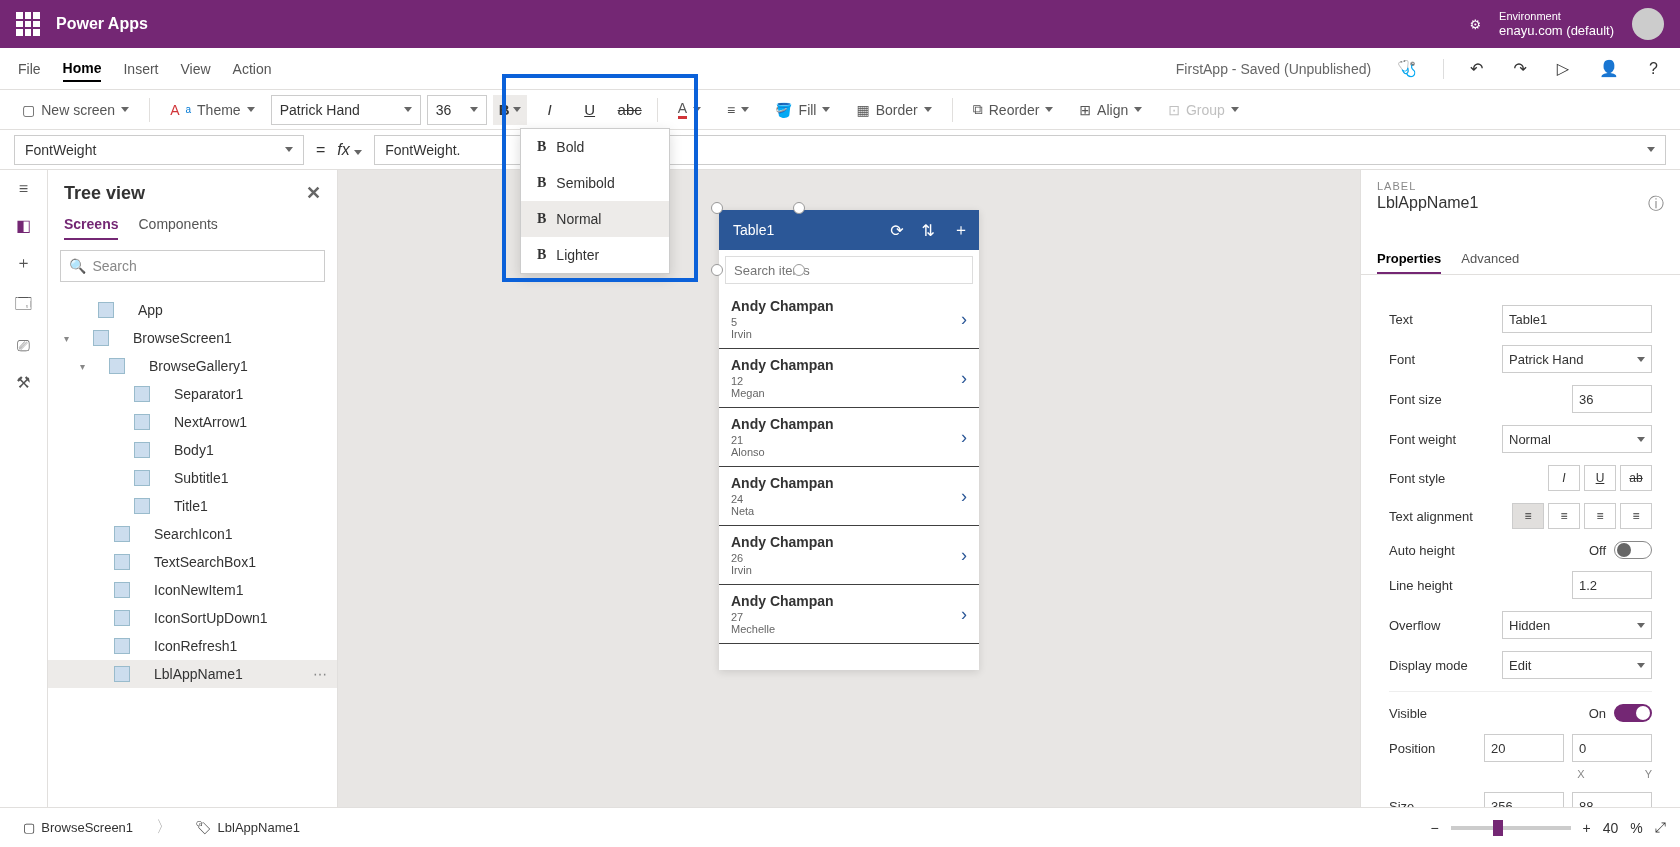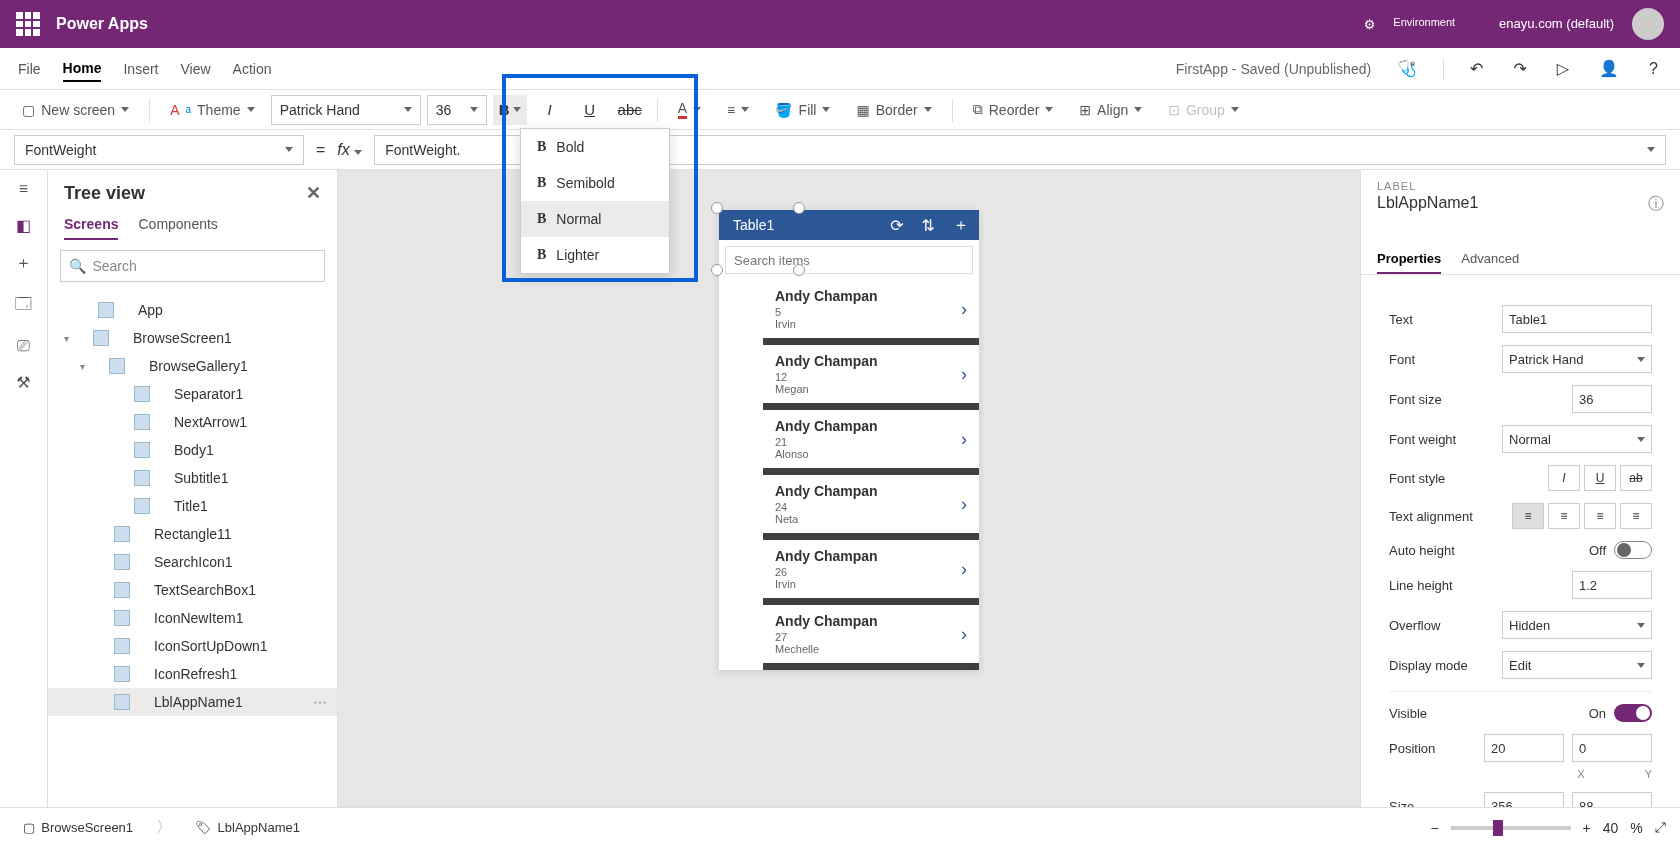--- a/index.html
+++ b/index.html
@@ -2,21 +2,21 @@
 <html><head>
 <meta charset="utf-8">
 <style>
 * { box-sizing: border-box; margin: 0; padding: 0; font-family: "Segoe UI", Arial, sans-serif; }
 body { width: 1680px; height: 847px; overflow: hidden; background: #faf9f8; color: #333; }
 .header-bar { height: 48px; background: #742774; color: #fff; display: flex; align-items: center; padding: 0 16px; }
 .waffle { width: 24px; height: 24px; display: grid; grid-template-columns: repeat(3,1fr); grid-template-rows: repeat(3,1fr); gap: 2px; margin-right: 16px; }
 .waffle span { background: #fff; }
 .app-title { font-size: 16px; font-weight: 600; }
 .header-right { margin-left: auto; display: flex; align-items: center; gap: 18px; font-size: 13px; }
-.env-block { display: flex; flex-direction: row; line-height: 1.2; gap: 44px; }
+.env-block { display: flex; flex-direction: column; line-height: 1.2; }
 .env-block .lbl { font-size: 11px; }
 .avatar { width: 32px; height: 32px; border-radius: 50%; background: #ccc; }
 
 .menu-bar { height: 42px; background: #fff; display: flex; align-items: center; padding: 0 18px; gap: 22px; border-bottom: 1px solid #e1dfdd; position: relative; }
 .menu-bar .tab { font-size: 14px; color: #555; cursor: pointer; padding: 4px 0; }
 .menu-bar .tab.active { color: #000; border-bottom: 2px solid #000; font-weight: 600; }
 .menu-bar .status { margin-left: auto; color: #666; font-size: 14px; }
 .menu-bar .icon-btn { color: #333; font-size: 16px; cursor: pointer; padding: 4px; }
 
 .toolbar { height: 40px; background: #fff; display: flex; align-items: center; padding: 0 12px; gap: 6px; border-bottom: 1px solid #e1dfdd; }
@@ -49,21 +49,21 @@
 .tree-indent-2 { padding-left: 52px; }
 
 .canvas-area { flex: 1; position: relative; background: #e8e6e4; display: flex; justify-content: center; align-items: flex-start; padding-top: 40px; }
 .phone { width: 260px; height: 460px; background: #fff; box-shadow: 0 2px 8px rgba(0,0,0,0.12); display: flex; flex-direction: column; position: relative; }
 .phone-header { height: 40px; background: #2b5797; color: #fff; display: flex; align-items: center; justify-content: flex-end; gap: 18px; padding: 0 10px; font-size: 16px; position: relative; }
 .sel-handles { position: absolute; top: -8px; left: -8px; right: 40%; height: 56px; pointer-events: none; }
 .handle { position: absolute; width: 12px; height: 12px; background: #fff; border: 1px solid #999; border-radius: 50%; }
 .h-tl { top: 0; left: 0; } .h-tm { top: 0; left: 50%; } .h-bl { bottom: -18px; left: 0; } .h-bm { bottom: -18px; left: 50%; }
 .phone-search { padding: 6px; }
 .phone-search input { width: 100%; height: 28px; border: 1px solid #ddd; padding: 0 8px; font-size: 13px; }
-.gall-item { border-bottom: 7px solid #404040; padding: 8px 12px; position: relative; margin-left: 44px; }
+.gall-item { border-bottom: 1px solid #404040; padding: 8px 12px; position: relative; }
 .gall-item .nm { font-size: 14px; font-weight: 600; }
 .gall-item .s1 { font-size: 11px; color: #666; margin-top: 2px; }
 .gall-item .s2 { font-size: 11px; color: #666; }
 .gall-item .arrow { position: absolute; right: 12px; top: 50%; transform: translateY(-50%); color: #2b5797; font-size: 18px; }
 
 .rightpane { width: 320px; background: #fff; border-left: 1px solid #e1dfdd; display: flex; flex-direction: column; flex-shrink: 0; gap: 20px; }
 .rp-head { padding: 10px 16px 4px; }
 .rp-head .cat { font-size: 11px; color: #888; letter-spacing: 1px; }
 .rp-head .nm { font-size: 16px; margin-top: 2px; display: flex; justify-content: space-between; }
 .rp-tabs { display: flex; gap: 20px; padding: 6px 16px 0; border-bottom: 1px solid #e1dfdd; }
@@ -257,25 +257,20 @@
           <span>Subtitle1</span>
         </div>
         <div class="tree-item tree-indent-2">
           <span style="width:10px;display:inline-block"></span>
           <span class="ico" style="background:#cde;border:1px solid #9bc"></span>
           <span>Title1</span>
         </div>
         <div class="tree-item tree-indent-1">
           <span style="width:10px;display:inline-block"></span>
           <span class="ico" style="background:#cde;border:1px solid #9bc"></span>
-          <span>Rectangle11</span>
-        </div>
-        <div class="tree-item tree-indent-1">
-          <span style="width:10px;display:inline-block"></span>
-          <span class="ico" style="background:#cde;border:1px solid #9bc"></span>
           <span>SearchIcon1</span>
         </div>
         <div class="tree-item tree-indent-1">
           <span style="width:10px;display:inline-block"></span>
           <span class="ico" style="background:#cde;border:1px solid #9bc"></span>
           <span>TextSearchBox1</span>
         </div>
         <div class="tree-item tree-indent-1">
           <span style="width:10px;display:inline-block"></span>
           <span class="ico" style="background:#cde;border:1px solid #9bc"></span>

